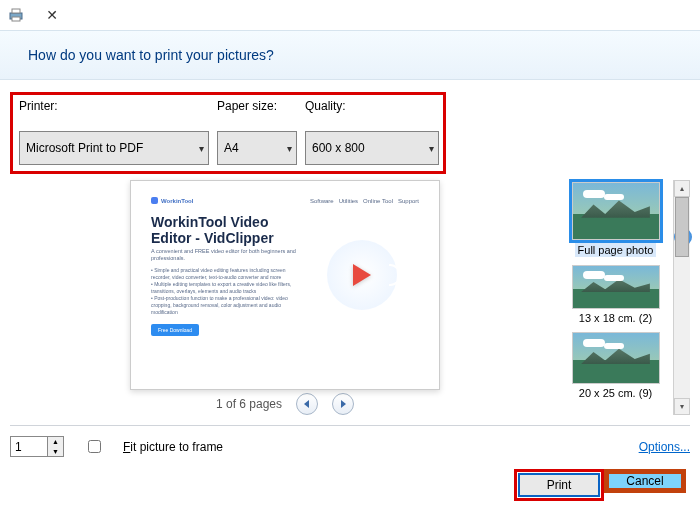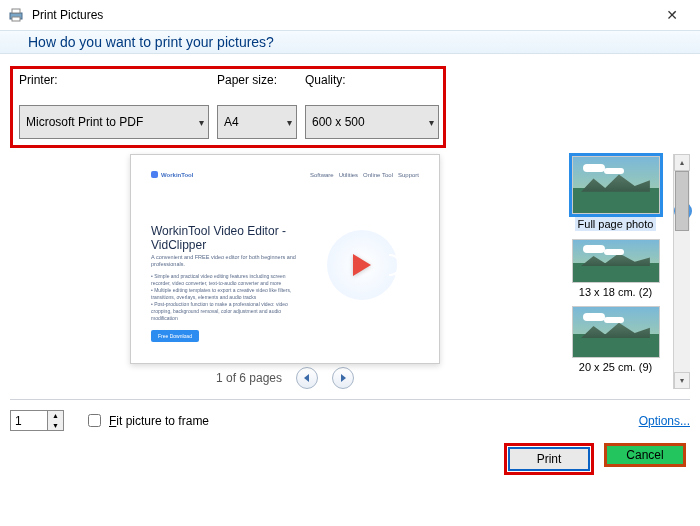--- a/index.html
+++ b/index.html
@@ -3,21 +3,21 @@
 <meta charset="utf-8">
 <style>
   * { box-sizing: border-box; font-family: 'Segoe UI', Tahoma, sans-serif; }
   body { margin: 0; width: 700px; height: 526px; background: #fff; font-size: 12px; color: #000; overflow: hidden; }
 
   .titlebar { display:flex; align-items:center; height:30px; padding:0 8px; }
   .titlebar .icon { width:16px; height:16px; margin-right:8px; display:flex; align-items:center; justify-content:center; }
   .titlebar .title { flex:1; font-size:12px; }
   .close-btn { width:40px; height:28px; display:flex; align-items:center; justify-content:center; font-size:14px; color:#333; }
 
-  .header-band { background:linear-gradient(#f5fbff,#e9f3fb); border-top:1px solid #d7e4ee; border-bottom:1px solid #d7e4ee; padding:3px 28px; }
+  .header-band { background:linear-gradient(#f5fbff,#e9f3fb); border-top:1px solid #d7e4ee; border-bottom:1px solid #d7e4ee; padding:16px 28px; }
   .header-band .q { font-size:14px; color:#003a80; }
 
   .controls-wrap { padding:12px 10px 6px 10px; }
   .controls-box { border:3px solid #d90000; padding:4px 6px 6px 6px; width:436px; }
   .controls-row { display:flex; gap:8px; }
   .ctrl { display:flex; flex-direction:column; gap:18px; }
   .ctrl label { font-size:12px; }
   .combo { position:relative; background:#e6e6e6; border:1px solid #838383; height:34px; display:flex; align-items:center; padding:0 20px 0 6px; font-size:12px; }
   .combo .chev { position:absolute; right:4px; top:50%; transform:translateY(-50%); font-size:10px; color:#333; }
   .printer-combo { width:190px; }
@@ -28,21 +28,21 @@
 
   .mid { display:flex; padding:0 10px; }
   .preview-col { flex:1; display:flex; flex-direction:column; align-items:center; }
   .preview-paper { width:310px; height:210px; background:#fff; border:1px solid #ccc; box-shadow:0 2px 6px rgba(0,0,0,0.15); padding:16px 20px; position:relative; }
   .p-top { display:flex; justify-content:space-between; align-items:center; font-size:6px; color:#5a6b8a; }
   .p-logo { display:flex; gap:3px; align-items:center; font-weight:bold; color:#4270c4; }
   .p-logo .sq { width:7px;height:7px;background:#4b7ef0;border-radius:2px; }
   .p-nav span { margin-left:5px; }
   .p-main { display:flex; margin-top:10px; gap:6px; }
   .p-text { flex:1.3; }
-  .p-h { font-size:12px; font-weight:400; color:#1a2b4b;margin-top:36px; }
+  .p-h { font-size:14px; font-weight:700; color:#1a2b4b; }
   .p-sub { font-size:5.5px; color:#5a6b8a; line-height:1.3; margin-top:2px; }
   .p-bul { font-size:5px; color:#5a6b8a; margin-top:5px; line-height:1.4; }
   .p-btn { display:inline-block; margin-top:8px; background:#2d8cf0; color:#fff; font-size:5px; padding:3px 7px; border-radius:2px; }
   .p-graphic { flex:1; position:relative; display:flex; align-items:center; justify-content:center; }
   .circle { width:70px;height:70px;border-radius:50%;background:radial-gradient(#fff,#e8f2ff);position:relative;display:flex;align-items:center;justify-content:center; }
   .play { width:0;height:0;border-left:18px solid #e84a3f;border-top:11px solid transparent;border-bottom:11px solid transparent; filter:drop-shadow(0 1px 2px rgba(0,0,0,0.2)); }
   .wave { position:absolute; width:12px;height:22px;border:2px solid #fff;border-left:none;border-radius:0 12px 12px 0; }
   .w1{right:-4px;} .w2{right:-10px;height:32px;} 
 
   .pager { margin-top:3px; display:flex; align-items:center; gap:14px; font-size:12px; color:#555; }
@@ -64,41 +64,40 @@
   .vscroll .track { flex:1; position:relative; }
   .vscroll .handle { position:absolute; left:1px;right:1px;top:0;height:60px;background:#c8c8c8;border:1px solid #a0a0a0; }
 
   .sep { border-top:1px solid #d0d4da; margin:10px 10px 0 10px; }
   .bottom1 { display:flex; align-items:center; padding:10px 10px 6px 10px; gap:20px; }
   .copies { display:flex; align-items:center; gap:6px; }
   .spin { display:flex; border:1px solid #888; height:21px; }
   .spin input { width:36px; border:none; padding:0 4px; font-size:12px; text-align:left; outline:none; }
   .spin-btns { display:flex; flex-direction:column; border-left:1px solid #888; }
   .spin-btns div { width:15px; height:10px; font-size:7px; display:flex;align-items:center;justify-content:center;background:#efefef; }
-  .fit { display:flex; align-items:center; gap:5px; }
+  .fit { display:flex; align-items:center; gap:19px; }
   .fit input { width:13px;height:13px; }
   .options { margin-left:auto; color:#0066cc; text-decoration:underline; font-size:12px; }
 
-  .bottom2 { display:flex; justify-content:flex-end; gap:10px; padding:6px 14px 10px 18px; }
-  .dlg-btn { width:82px; height:24px; background:#22c55e; border:3px solid #c2410c; font-size:12px; display:flex;align-items:center;justify-content:center; }
+  .bottom2 { display:flex; justify-content:flex-end; padding:6px 14px 10px 18px; }
+  .dlg-btn { width:82px; height:24px; background:#7dd3fc; border:5px solid #c2410c; font-size:12px; display:flex;align-items:center;justify-content:center; }
   .print-wrap { border:3px solid #d90000; padding:1px; }
   .print-wrap .dlg-btn { border:2px solid #0a63c4; background:#e9e9e9; }
 </style>
 </head>
 <body>
 
 <div class="titlebar">
   <span class="icon">
     <svg width="16" height="16" viewBox="0 0 16 16">
         <rect x="2" y="6" width="12" height="6" fill="#7aa7c7" stroke="#4a6a8a"></rect>
         <rect x="4" y="2" width="8" height="4" fill="#fff" stroke="#888"></rect>
         <rect x="4" y="10" width="8" height="4" fill="#fff" stroke="#888"></rect>
       </svg>
   </span>
-  <span class="title">Print Pictures</span>
   <div class="close-btn">✕</div>
 </div>
 
 <div class="header-band">
   <div class="q">How do you want to print your pictures?</div>
 </div>
 
 <div class="controls-wrap" style="position:relative;">
   <div class="controls-box">
     <div class="controls-row">
@@ -112,21 +111,21 @@
       <div class="ctrl">
         <label>Paper size:</label>
         <div class="combo paper-combo">
           <span>A4</span>
           <span class="chev">▾</span>
         </div>
       </div>
       <div class="ctrl">
         <label>Quality:</label>
         <div class="combo quality-combo">
-          <span>600 x 500</span>
+          <span>600 x 800</span>
           <span class="chev">▾</span>
         </div>
       </div>
     </div>
   </div>
   <div class="help-icon">?</div>
 </div>
 
 <div class="mid">
   <div class="preview-col">

